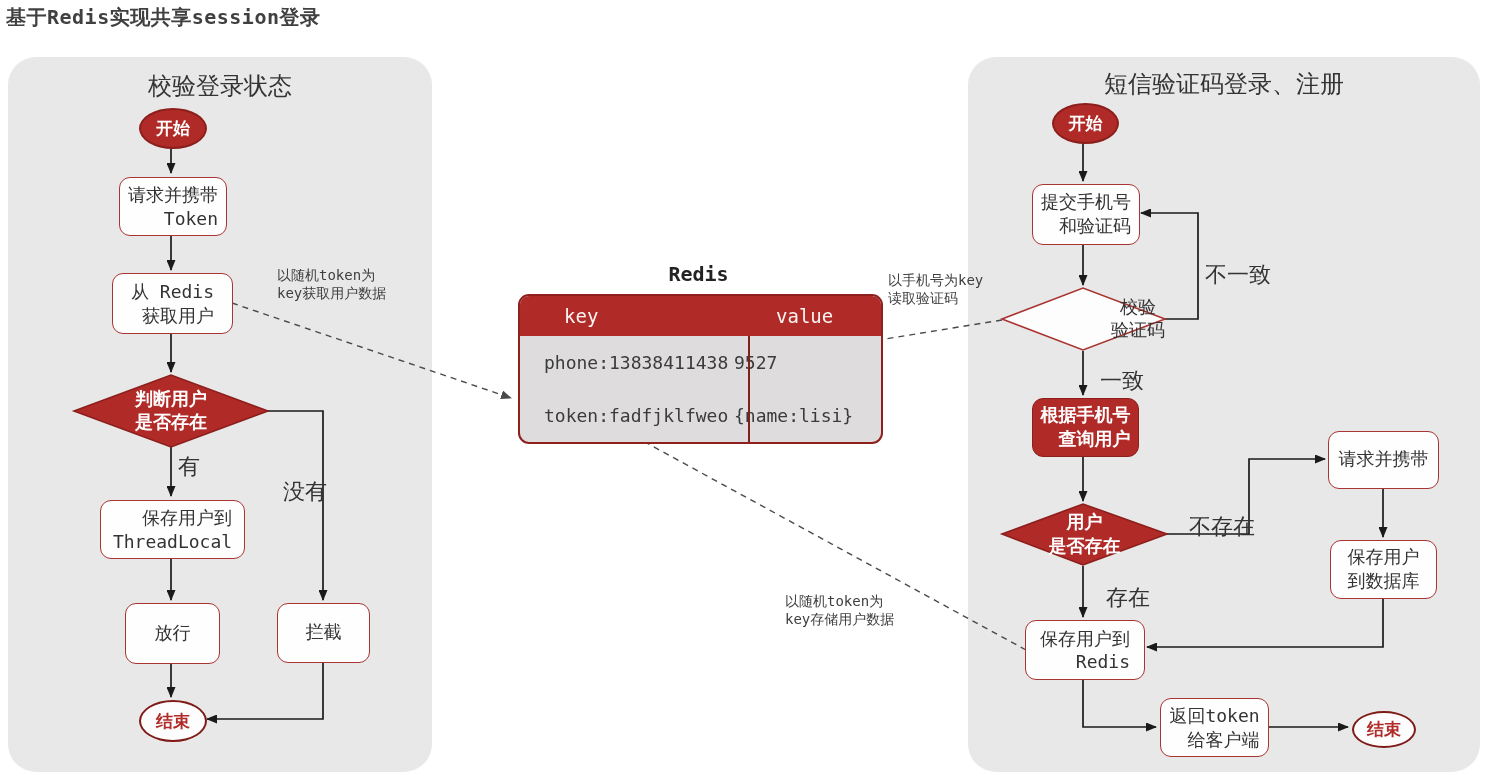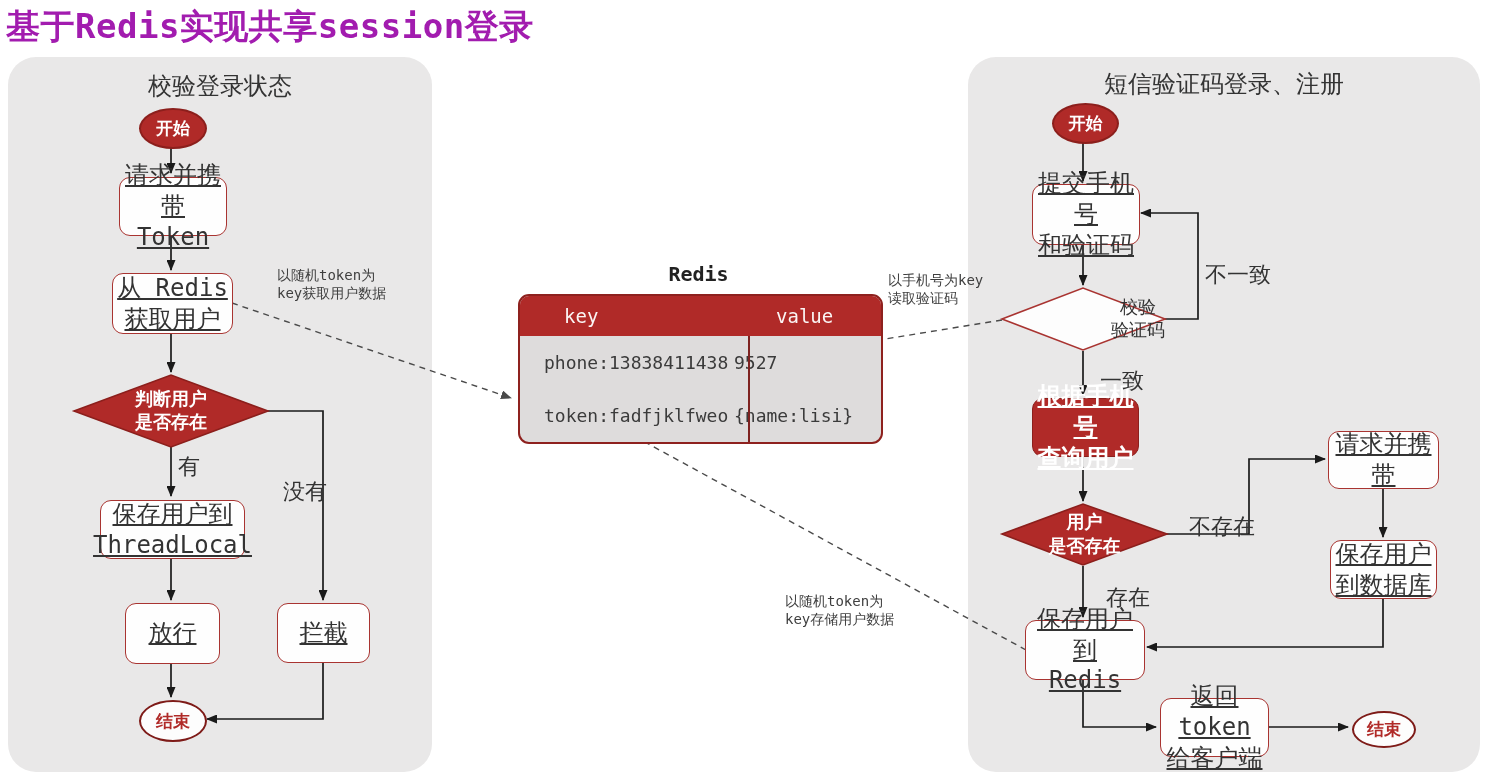--- a/index.html
+++ b/index.html
@@ -2,35 +2,35 @@
 <html><head>
 <meta charset="utf-8">
 <style>
   html,body{margin:0;padding:0;background:#fff;}
   .stage{
     position:relative;width:1487px;height:781px;background:#ffffff;
     font-family:"Liberation Sans",sans-serif;overflow:hidden;
   }
   .mono{font-family:"DejaVu Sans Mono",monospace;}
   .page-title{
-    position:absolute;left:6px;top:4px;font-size:34px;font-weight:bold;
-    color:#a21caf;letter-spacing:0.5px;
+    position:absolute;left:6px;top:4px;font-size:20px;font-weight:bold;
+    color:#404040;letter-spacing:0.5px;
     font-family:"DejaVu Sans Mono","Liberation Sans",sans-serif;
   }
   .panel{
     position:absolute;background:#e9e8e8;border-radius:28px;
   }
   .panel-title{
     position:absolute;text-align:center;font-size:24px;color:#333;
   }
   .svg-layer{position:absolute;left:0;top:0;z-index:2;}
   .node{
     position:absolute;z-index:3;display:flex;align-items:center;justify-content:center;
     background:#fefefe;border:1.6px solid #a93431;border-radius:11px;
-    color:#333;font-size:24px;line-height:1.28;text-align:center;text-decoration:underline;
+    color:#333;font-size:18px;line-height:1.28;text-align:right;
   }
   .node .lbl{white-space:pre-line;}
   .node.redfill{background:#b02a28;border-color:#8c1f1c;color:#fff;font-weight:bold;}
   .terminal{
     position:absolute;z-index:3;display:flex;align-items:center;justify-content:center;
     border-radius:50%;font-size:17px;font-weight:bold;text-align:center;
   }
   .terminal.start{background:#b02a28;border:2px solid #8c1f1c;color:#fff;}
   .terminal.end{background:#fdfdfd;border:2.2px solid #7e1b18;color:#b02a28;}
   .diamond-label{

